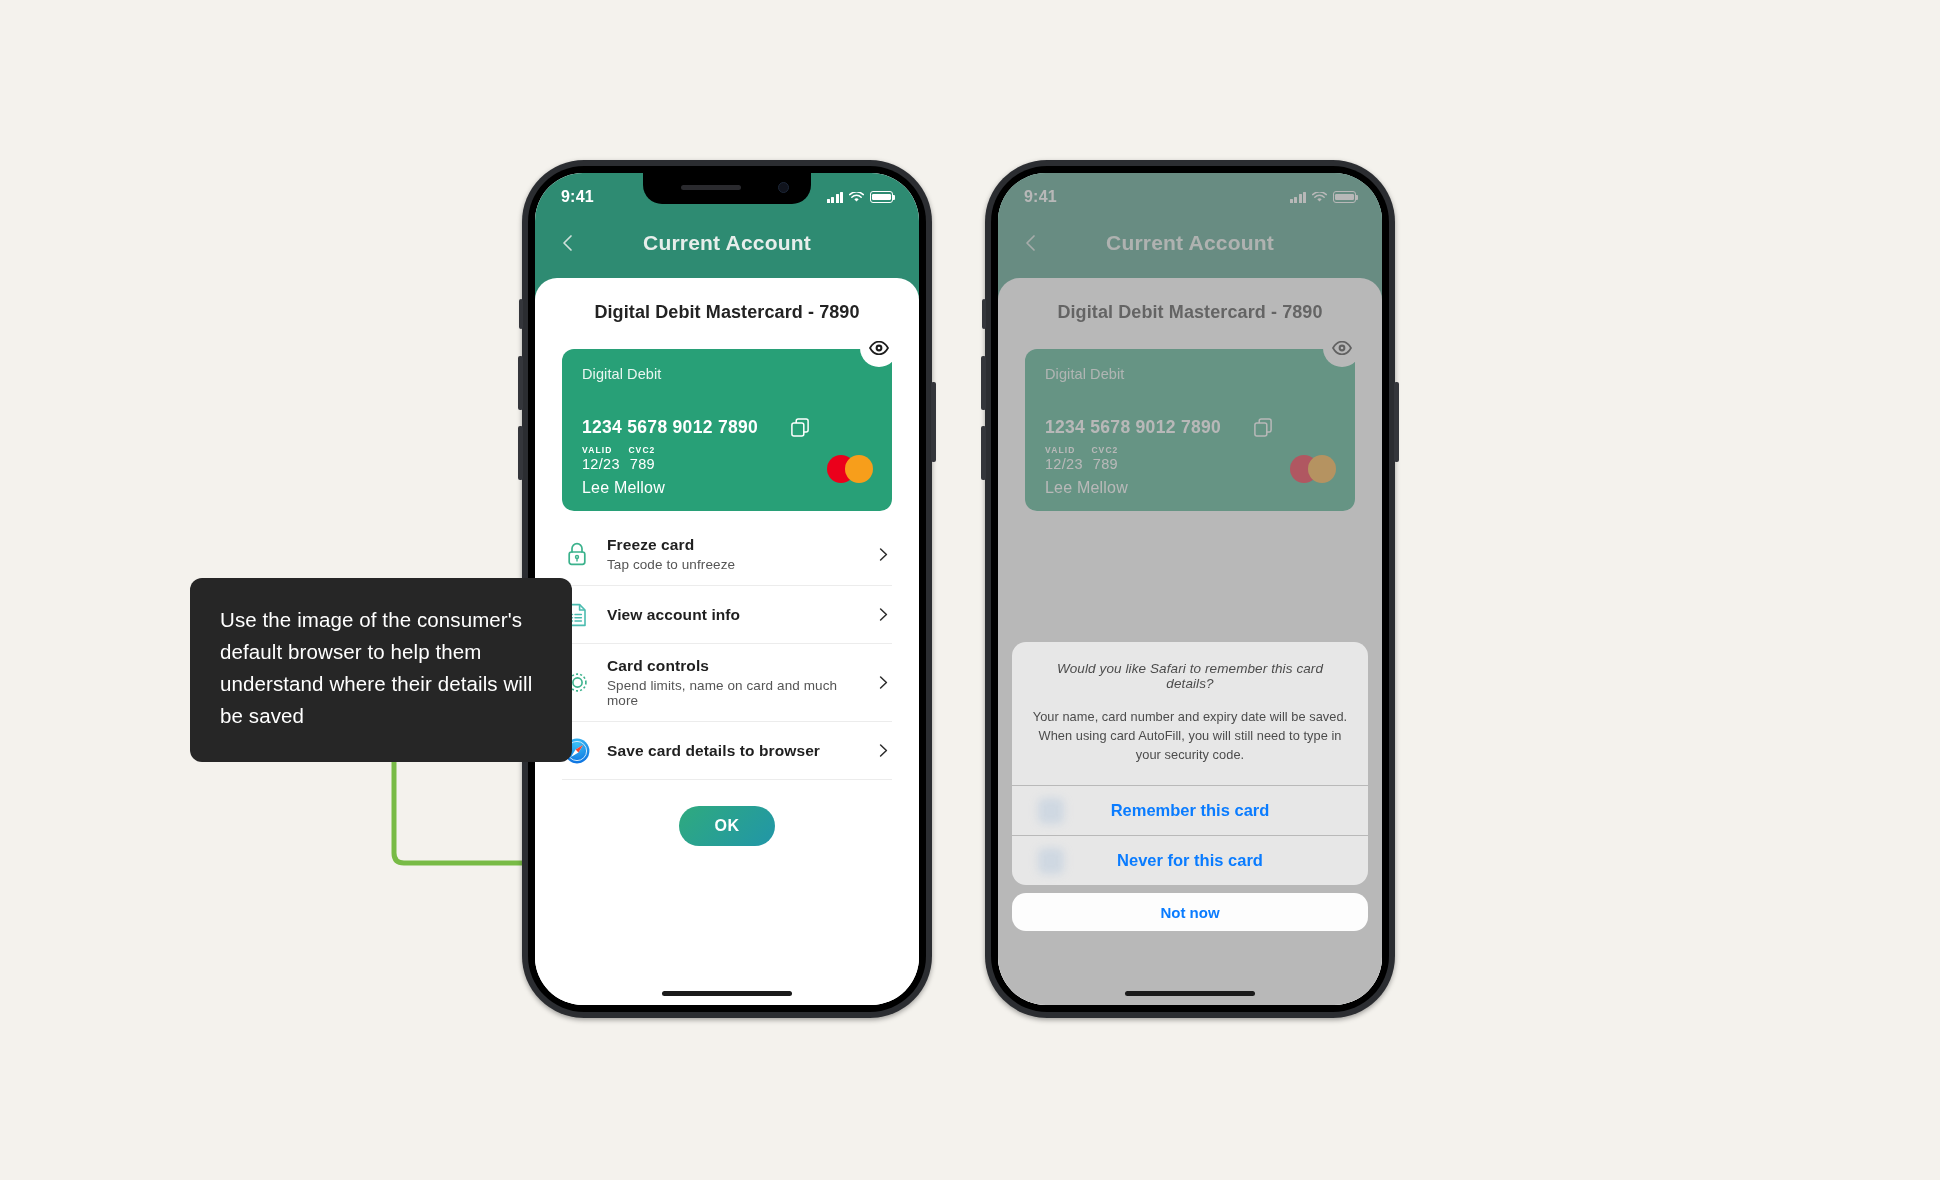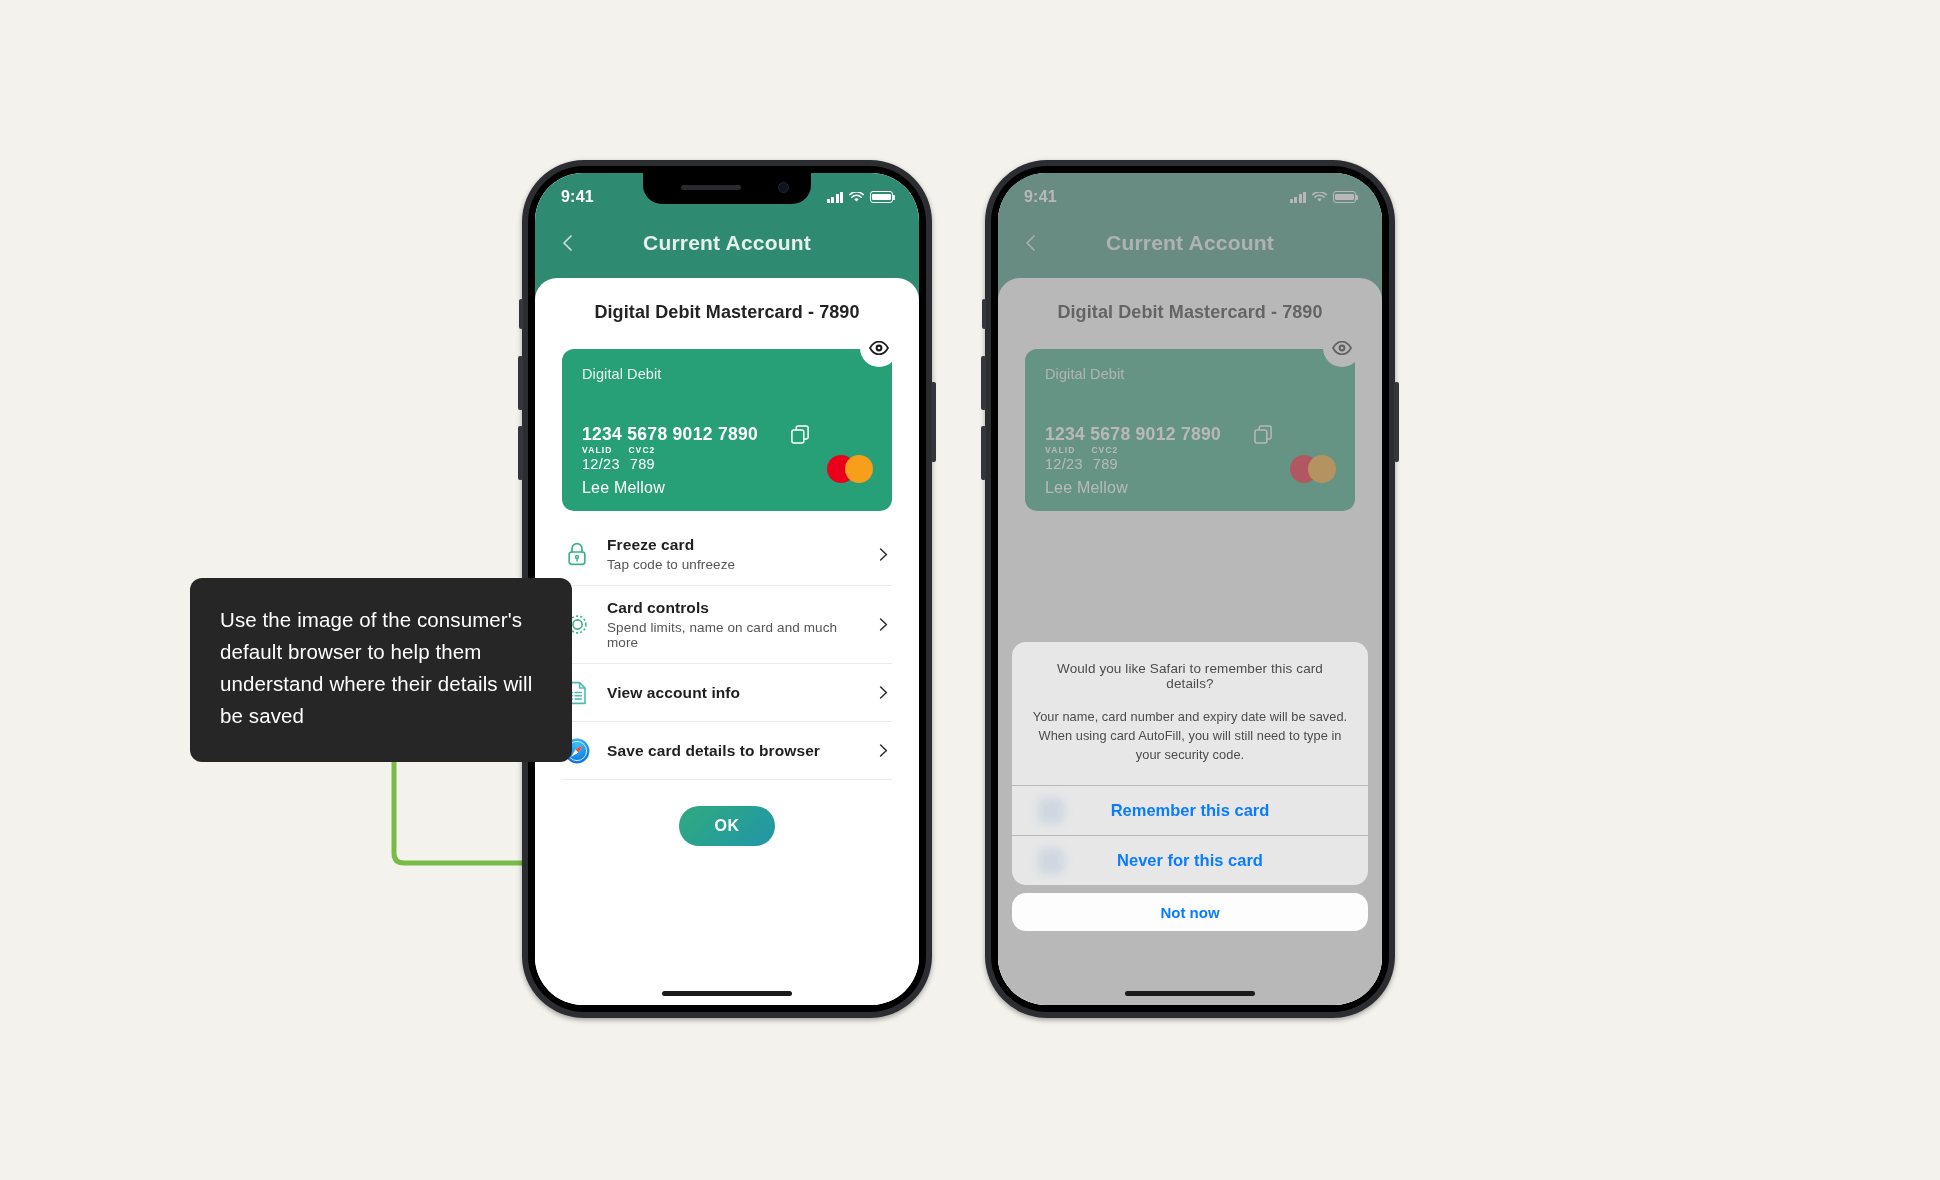--- a/index.html
+++ b/index.html
@@ -120,21 +120,21 @@
   .card-wrap { position: relative; margin: 0 27px; }
   .card {
     position: relative; height: 162px; border-radius: 12px;
     background: #28a077; padding: 17px 20px; color: #fff; overflow: hidden;
   }
   .card-brand { font-size: 14.5px; color: #e9f6f1; letter-spacing: .1px; }
   .card-lower { position: absolute; left: 20px; right: 20px; bottom: 14px; }
   .card-num-row { display: flex; align-items: center; gap: 33px; }
   .card-num { font-size: 17.5px; font-weight: 700; letter-spacing: .3px; }
   .copy-ic { width: 18px; height: 19px; position: relative; }
-  .meta-labels { display: flex; gap: 16px; }
+  .meta-labels { display: flex; gap: 16px; margin-top: 7px; }
   .meta-labels span { font-size: 8.5px; font-weight: 700; letter-spacing: 1.1px; color: #fff; }
   .meta-vals { display: flex; gap: 10px; margin-top: 1px; }
   .meta-vals span { font-size: 14.5px; letter-spacing: .3px; }
   .card-holder { font-size: 16px; margin-top: 7px; letter-spacing: .2px; }
   .mc {
     position: absolute; right: 19px; bottom: 28px;
     width: 46px; height: 28px;
   }
   .mc i { position: absolute; top: 0; width: 28px; height: 28px; border-radius: 50%; display: block; }
   .mc i.red { left: 0; background: #eb001b; }
@@ -173,21 +173,21 @@
   
   .dim { position: absolute; inset: 0; background: rgba(140,140,140,.62); z-index: 20; }
   .alert {
     position: absolute; left: 14px; right: 14px; bottom: 74px; z-index: 25;
   }
   .alert-box {
     background: rgba(235,235,235,.93); border-radius: 14px; overflow: hidden;
     backdrop-filter: blur(6px);
   }
   .alert-head { padding: 19px 20px 21px 20px; text-align: center; }
-  .alert-title { font-size: 13.5px; color: #4c4c4c; letter-spacing: .1px; }
+  .alert-title { font-size: 13.5px; color: #4c4c4c; letter-spacing: .1px; font-style: italic; }
   .alert-msg { font-size: 12.8px; color: #4c4c4c; line-height: 19px; margin-top: 16px; letter-spacing: .05px; }
   .alert-act {
     height: 50px; display: flex; align-items: center; justify-content: center;
     border-top: 1px solid rgba(90,90,90,.33);
     color: #0a7cff; font-size: 16.5px; font-weight: 600; cursor: pointer;
     position: relative;
   }
   .alert-cancel {
     margin-top: 8px; height: 38px; border-radius: 14px;
     background: #fdfdfd; display: flex; align-items: center; justify-content: center;
@@ -312,38 +312,20 @@
                 <svg width="20" height="24" viewBox="0 0 20 24">
                   <path d="M5 10 V6.6 A5 5 0 0 1 15 6.6 V10" fill="none" stroke="#3bb28c" stroke-width="1.7" stroke-linecap="round"></path>
                   <rect x="2.2" y="10" width="15.6" height="12.4" rx="2.3" fill="none" stroke="#3bb28c" stroke-width="1.7"></rect>
                   <circle cx="10" cy="15" r="1.5" fill="none" stroke="#3bb28c" stroke-width="1.4"></circle>
                   <path d="M10 16.3 V19" stroke="#3bb28c" stroke-width="1.4" stroke-linecap="round"></path>
                 </svg>
               </div>
               <div class="txt">
                 <div class="t1">Freeze card</div>
                 <div class="t2">Tap code to unfreeze</div>
-              </div>
-              <svg class="chev" viewBox="0 0 13 13">
-                <path d="M3.6 1 L9.4 6.5 L3.6 12" stroke="#2b2b2b" stroke-width="1.5" fill="none" stroke-linecap="round" stroke-linejoin="round"></path>
-              </svg>
-            </div>
-
-            <div class="row">
-              <div class="ic">
-                <svg width="25" height="25" viewBox="0 0 25 25">
-                  <g fill="none" stroke="#3bb28c" stroke-width="1.6">
-                    <circle cx="12.5" cy="12.5" r="4.6"></circle>
-                    <circle cx="12.5" cy="12.5" r="8.4" stroke-dasharray="2.1 2.1"></circle>
-                  </g>
-                </svg>
-              </div>
-              <div class="txt">
-                <div class="t1">Card controls</div>
-                <div class="t2">Spend limits, name on card and much more</div>
               </div>
               <svg class="chev" viewBox="0 0 13 13">
                 <path d="M3.6 1 L9.4 6.5 L3.6 12" stroke="#2b2b2b" stroke-width="1.5" fill="none" stroke-linecap="round" stroke-linejoin="round"></path>
               </svg>
             </div>
 
             <div class="row">
               <div class="ic">
                 <svg width="20" height="24" viewBox="0 0 20 24">
                   <path d="M2 1.6 H12.6 L18 7 V22.4 H2 Z" fill="none" stroke="#4bbcb0" stroke-width="1.6" stroke-linejoin="round"></path>
@@ -361,20 +343,38 @@
               <div class="txt">
                 <div class="t1">View account info</div>
               </div>
               <svg class="chev" viewBox="0 0 13 13">
                 <path d="M3.6 1 L9.4 6.5 L3.6 12" stroke="#2b2b2b" stroke-width="1.5" fill="none" stroke-linecap="round" stroke-linejoin="round"></path>
               </svg>
             </div>
 
             <div class="row">
               <div class="ic">
+                <svg width="25" height="25" viewBox="0 0 25 25">
+                  <g fill="none" stroke="#3bb28c" stroke-width="1.6">
+                    <circle cx="12.5" cy="12.5" r="4.6"></circle>
+                    <circle cx="12.5" cy="12.5" r="8.4" stroke-dasharray="2.1 2.1"></circle>
+                  </g>
+                </svg>
+              </div>
+              <div class="txt">
+                <div class="t1">Card controls</div>
+                <div class="t2">Spend limits, name on card and much more</div>
+              </div>
+              <svg class="chev" viewBox="0 0 13 13">
+                <path d="M3.6 1 L9.4 6.5 L3.6 12" stroke="#2b2b2b" stroke-width="1.5" fill="none" stroke-linecap="round" stroke-linejoin="round"></path>
+              </svg>
+            </div>
+
+            <div class="row">
+              <div class="ic">
                 <svg width="26" height="26" viewBox="0 0 26 26">
                   <defs>
                     <radialGradient id="safg" cx="50%" cy="20%" r="85%">
                       <stop offset="0%" stop-color="#3ac0f5"></stop>
                       <stop offset="100%" stop-color="#0a6ee0"></stop>
                     </radialGradient>
                   </defs>
                   <circle cx="13" cy="13" r="12.4" fill="url(#safg)"></circle>
                   <circle cx="13" cy="13" r="9.6" fill="none" stroke="#cfe9fb" stroke-width="1"></circle>
                   <polygon points="19,7 11.6,11.6 7,19 14.4,14.4" fill="#ffffff"></polygon>

